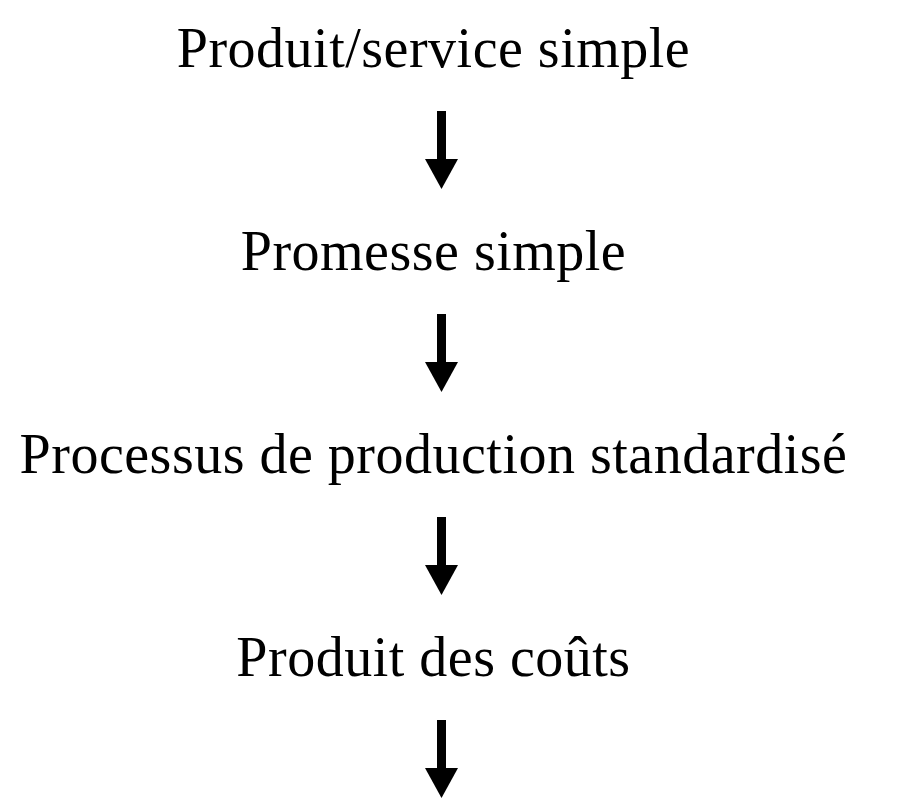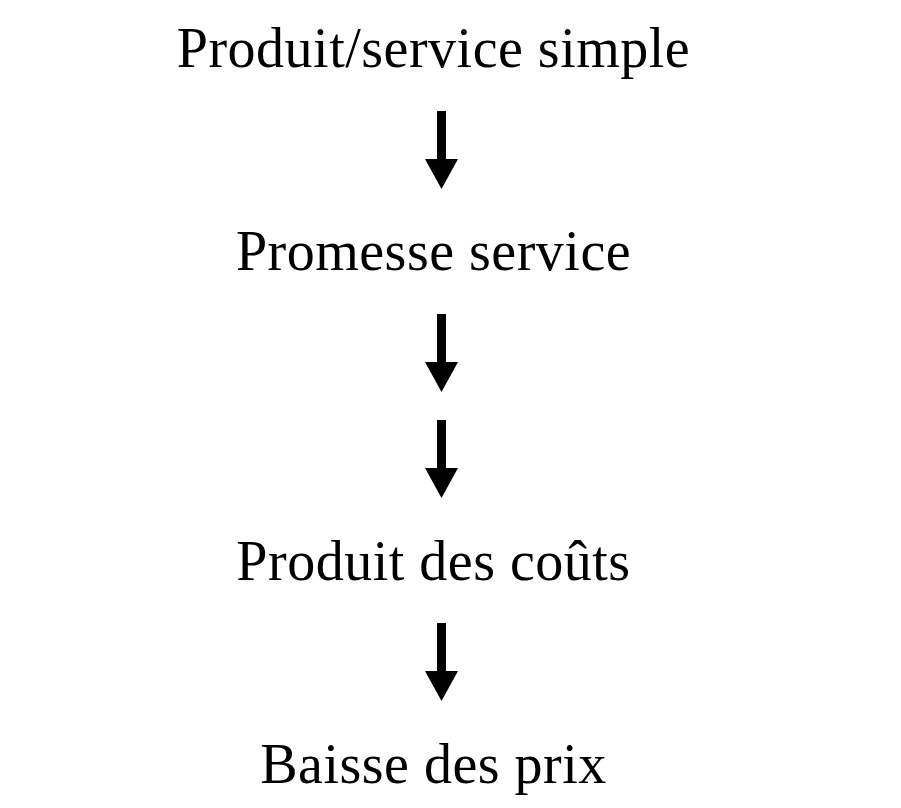--- a/index.html
+++ b/index.html
@@ -45,41 +45,41 @@
 
   <div class="flow-step">Produit/service simple</div>
 
   <div class="arrow-wrap">
     <svg width="36" height="78" viewBox="0 0 36 78" aria-hidden="true">
       <rect x="14" y="0" width="9" height="50" fill="#000000"></rect>
       <polygon points="2,48 35,48 18.5,78" fill="#000000"></polygon>
     </svg>
   </div>
 
-  <div class="flow-step">Promesse service</div>
+  <div class="flow-step">Promesse simple</div>
 
   <div class="arrow-wrap">
     <svg width="36" height="78" viewBox="0 0 36 78" aria-hidden="true">
       <rect x="14" y="0" width="9" height="50" fill="#000000"></rect>
       <polygon points="2,48 35,48 18.5,78" fill="#000000"></polygon>
     </svg>
   </div>
 
+  <div class="flow-step">Processus de production standardisé</div>
 
   <div class="arrow-wrap">
     <svg width="36" height="78" viewBox="0 0 36 78" aria-hidden="true">
       <rect x="14" y="0" width="9" height="50" fill="#000000"></rect>
       <polygon points="2,48 35,48 18.5,78" fill="#000000"></polygon>
     </svg>
   </div>
 
   <div class="flow-step">Produit des coûts</div>
 
   <div class="arrow-wrap">
     <svg width="36" height="78" viewBox="0 0 36 78" aria-hidden="true">
       <rect x="14" y="0" width="9" height="50" fill="#000000"></rect>
       <polygon points="2,48 35,48 18.5,78" fill="#000000"></polygon>
     </svg>
   </div>
 
-  <div class="flow-step">Baisse des prix</div>
 
 </div>
 
 </body></html>

